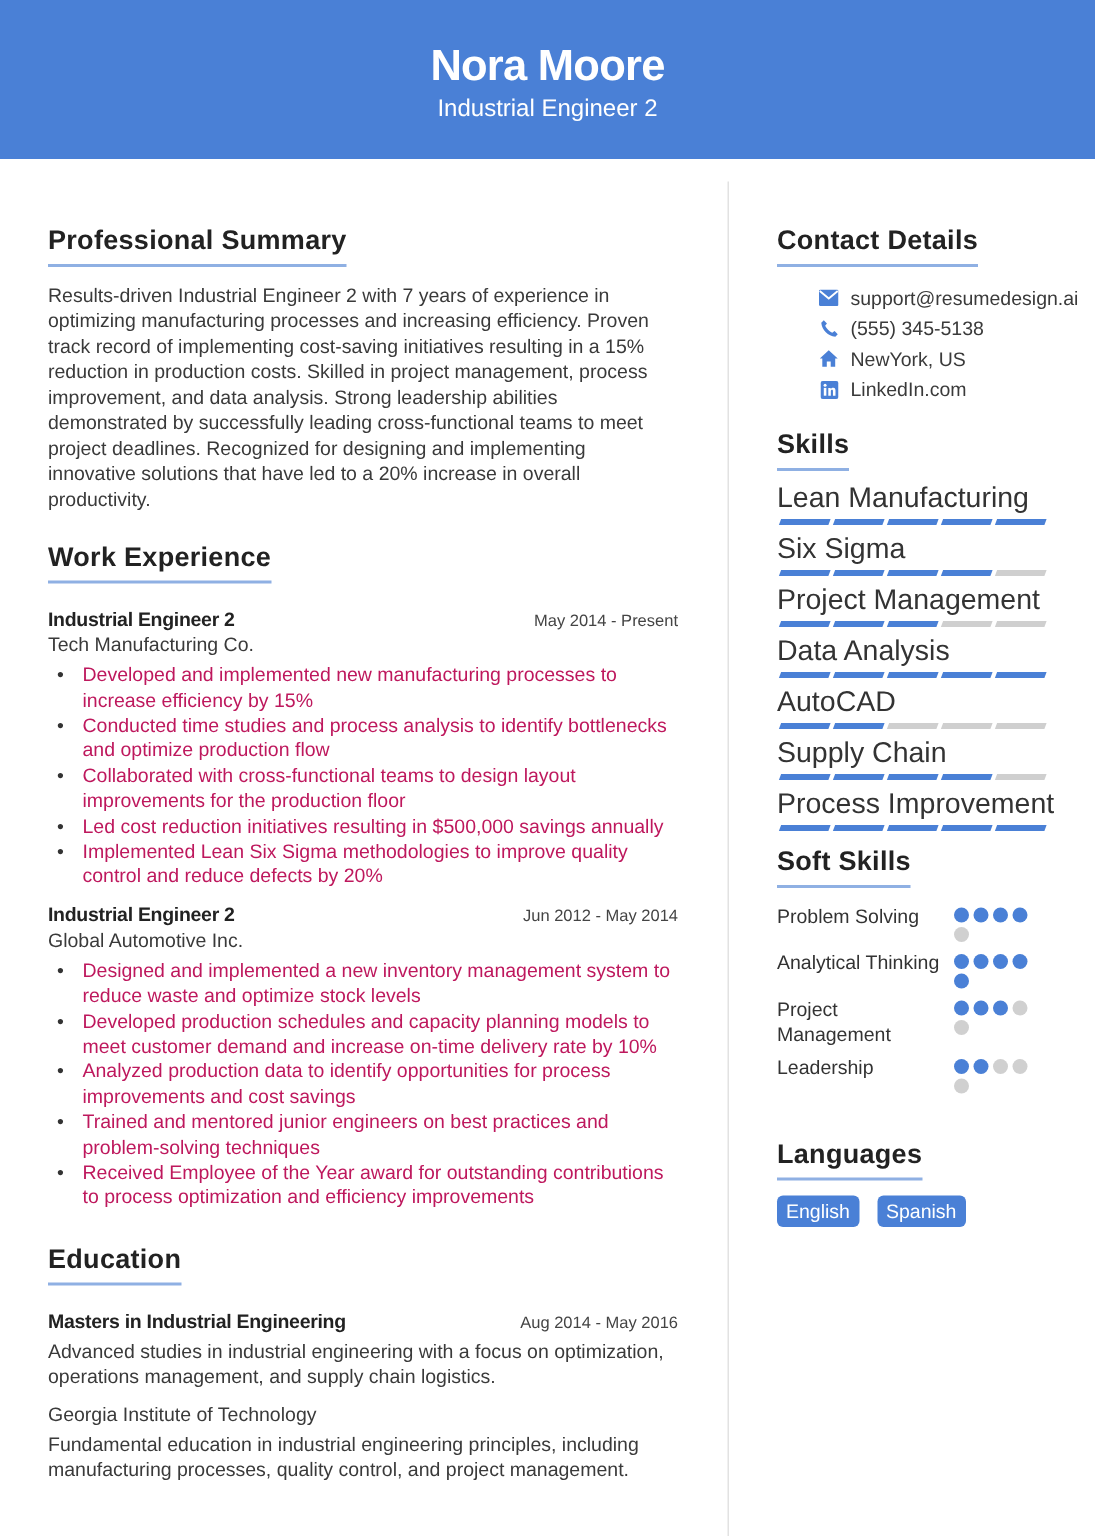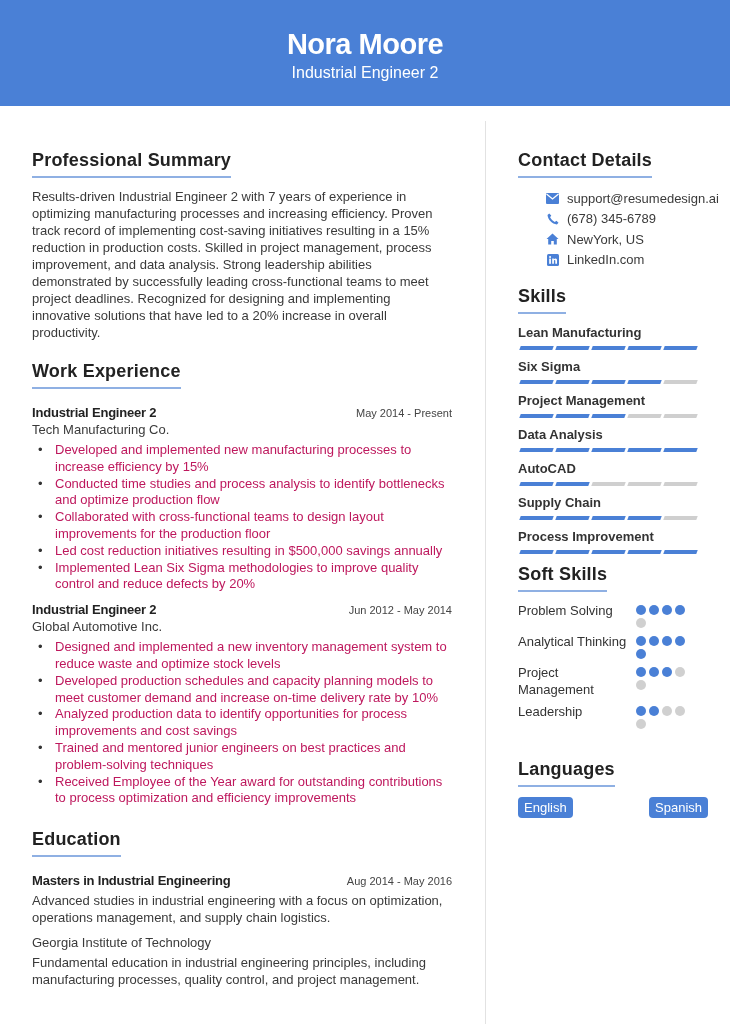--- a/index.html
+++ b/index.html
@@ -28,32 +28,32 @@
   .job-date { font-size: 11px; color: #444; }
   .job-company { font-size: 13px; color: #3a3a3a; margin-top: 2px; }
   ul.bullets { margin-top: 5px; padding-left: 23px; list-style: none; }
   ul.bullets li { position: relative; font-size: 13px; line-height: 16.8px; color: #be185d; }
   ul.bullets li::before { content: "•"; position: absolute; left: -17px; top: 0; color: #333; }
   .edu-desc { font-size: 13px; line-height: 17px; color: #3a3a3a; margin-top: 4px; }
 
   .contact-row { display: flex; align-items: center; font-size: 13px; color: #3a3a3a; height: 20.5px; margin-left: 28px; }
   .contact-row .ic { width: 13px; height: 13px; margin-right: 8px; display: inline-flex; align-items: center; justify-content: center; }
 
-  .skill-name { font-size: 13px; color: #333; height: 17px; line-height: 17px; font-weight: bold; }
+  .skill-name { font-size: 19px; color: #333; height: 17px; line-height: 17px; }
   .skill-bar { display: flex; gap: 3px; margin-top: 5px; margin-bottom: 8px; padding-left: 2px; }
   .seg { width: 33px; height: 4px; transform: skewX(-20deg); background: #cfcfcf; }
   .seg.on { background: #4a80d6; }
 
   .soft-row { display: flex; align-items: flex-start; margin-bottom: 5px; }
   .soft-name { width: 118px; font-size: 13px; line-height: 17px; color: #333; }
   .dots { width: 52px; display: flex; flex-wrap: wrap; gap: 3px 3px; padding-top: 3px; }
   .dot { width: 10px; height: 10px; border-radius: 50%; background: #d0d0d0; }
   .dot.on { background: #4a80d6; }
 
-  .lang-wrap { display: flex; gap: 22px; justify-content: space-between; }
+  .lang-wrap { display: flex; gap: 12px; }
   .lang { background: #4a80d6; color: #fff; font-size: 13px; padding: 3px 6px; border-radius: 4px; }
 </style>
 </head>
 <body>
 
 <div class="header">
   <div class="name">Nora Moore</div>
   <div class="title">Industrial Engineer 2</div>
 </div>
 
@@ -130,21 +130,21 @@
           </svg>
       </span>
       <span>support@resumedesign.ai</span>
     </div>
     <div class="contact-row">
       <span class="ic">
         <svg width="12" height="12" viewBox="0 0 12 12">
             <path d="M2.2 0.5 L4.3 2.6 L3.1 4.2 C3.9 6 5.9 8 7.8 8.9 L9.4 7.7 L11.5 9.8 L9.9 11.5 C5 11 1 7 0.5 2.1 Z" fill="#4a80d6"></path>
           </svg>
       </span>
-      <span>(678) 345-6789</span>
+      <span>(555) 345-5138</span>
     </div>
     <div class="contact-row">
       <span class="ic">
         <svg width="13" height="12" viewBox="0 0 13 12">
             <path d="M6.5 0.5 L12.5 6 L10.8 6 L10.8 11.5 L7.8 11.5 L7.8 8 L5.2 8 L5.2 11.5 L2.2 11.5 L2.2 6 L0.5 6 Z" fill="#4a80d6"></path>
           </svg>
       </span>
       <span>NewYork, US</span>
     </div>
     <div class="contact-row">

